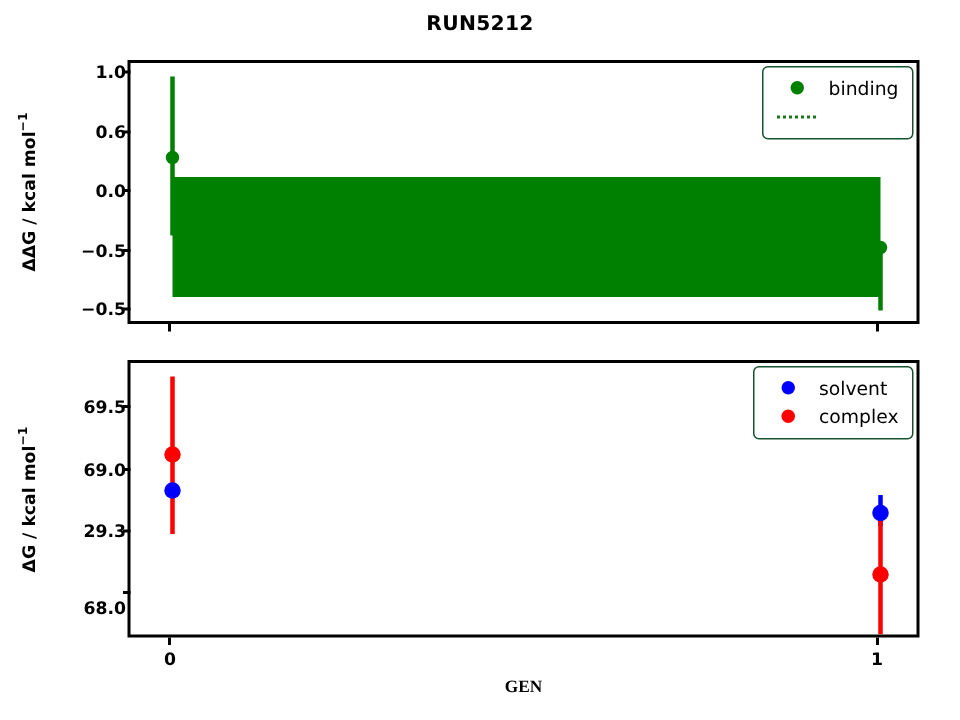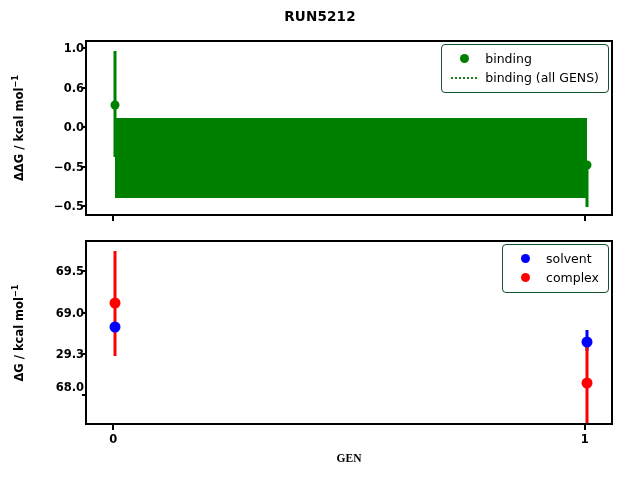--- a/index.html
+++ b/index.html
@@ -81,21 +81,20 @@
       <div class="legend-row">
         <span class="legend-key">
           <span class="legend-dot" style="background:#008000"></span>
         </span>
         <span class="legend-text">binding</span>
       </div>
       <div class="legend-row">
         <span class="legend-key">
           <span class="legend-dash"></span>
         </span>
-        <span class="legend-text">binding (all GENS)</span>
       </div>
     </div>
   <div class="ytick" style="top: 5.3139px;"></div>
       <div class="yticklabel" style="top: 6.3139px;">1.0</div>
       <div class="ytick" style="top: 44.7758px;"></div>
       <div class="yticklabel" style="top: 45.7758px;">0.6</div>
       <div class="ytick" style="top: 84.2377px;"></div>
       <div class="yticklabel" style="top: 85.2377px;">0.0</div>
       <div class="ytick" style="top: 123.7px;"></div>
       <div class="yticklabel" style="top: 124.7px;">−0.5</div>
@@ -133,21 +132,21 @@
         <span class="legend-text">complex</span>
       </div>
     </div>
   <div class="ytick" style="top: 28.0359px;"></div>
       <div class="yticklabel" style="top: 29.0359px;">69.5</div>
       <div class="ytick" style="top: 69.5157px;"></div>
       <div class="yticklabel" style="top: 70.5157px;">69.0</div>
       <div class="ytick" style="top: 110.996px;"></div>
       <div class="yticklabel" style="top: 111.996px;">29.3</div>
       <div class="ytick" style="top: 152.475px;"></div>
-      <div class="yticklabel" style="top: 145px;">68.0</div>
+      <div class="yticklabel" style="top: 163px;">68.0</div>
     </div>
   <div id="yticks-bottom"></div>
   <div id="ylabel-bottom-wrap" style="position: absolute; left: 19px; top: 332.5px; width: 0px; height: 0px;">
       <div style="position: absolute; transform: translate(-50%, -50%) rotate(-90deg); white-space: nowrap; font-size: 11.5px; font-weight: bold;">ΔG / kcal mol<sup>−1</sup></div>
     </div>
 
   <div id="xticks-top">
       <div class="xtick" style="left: 112.286px; top: 216px;"></div>
       <div class="xtick" style="left: 583.714px; top: 216px;"></div>
     </div>

